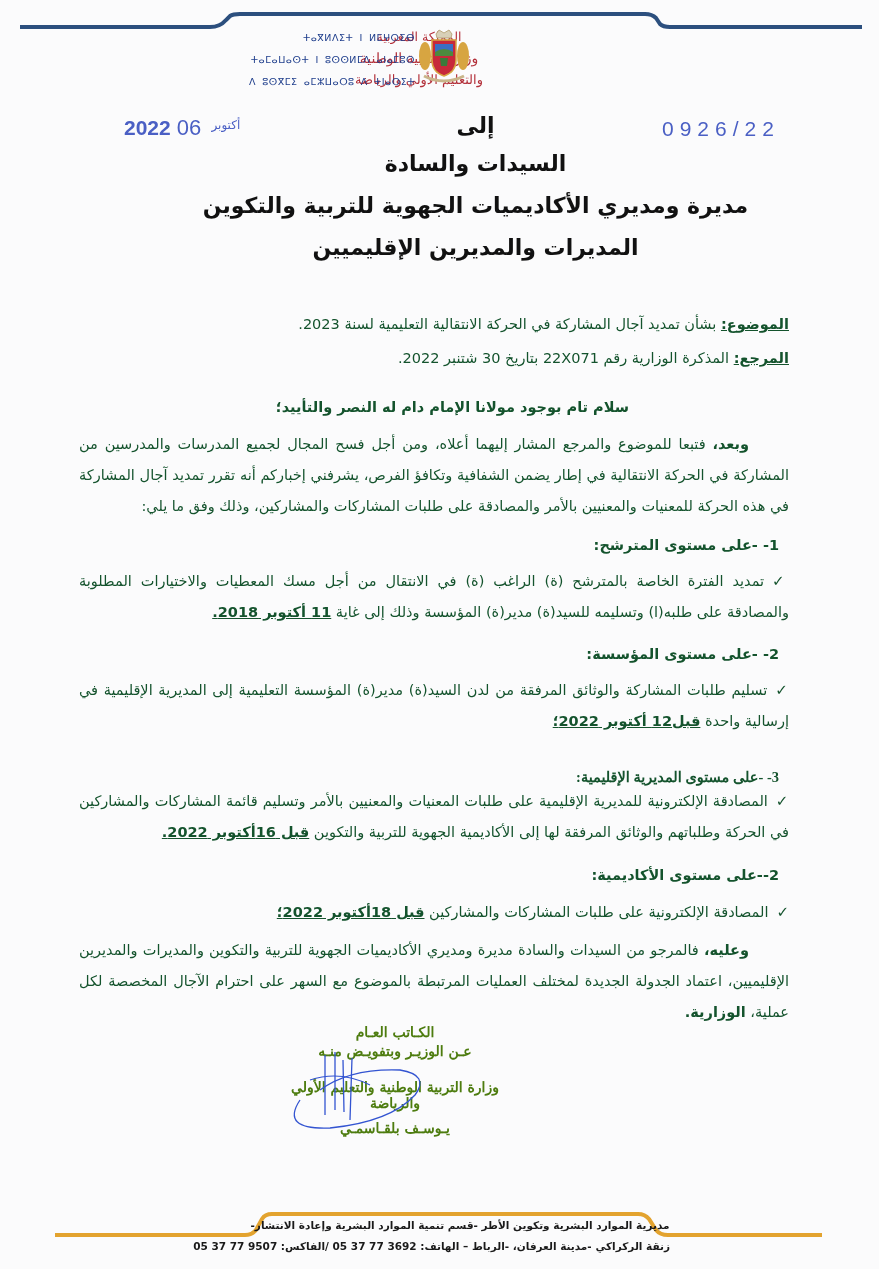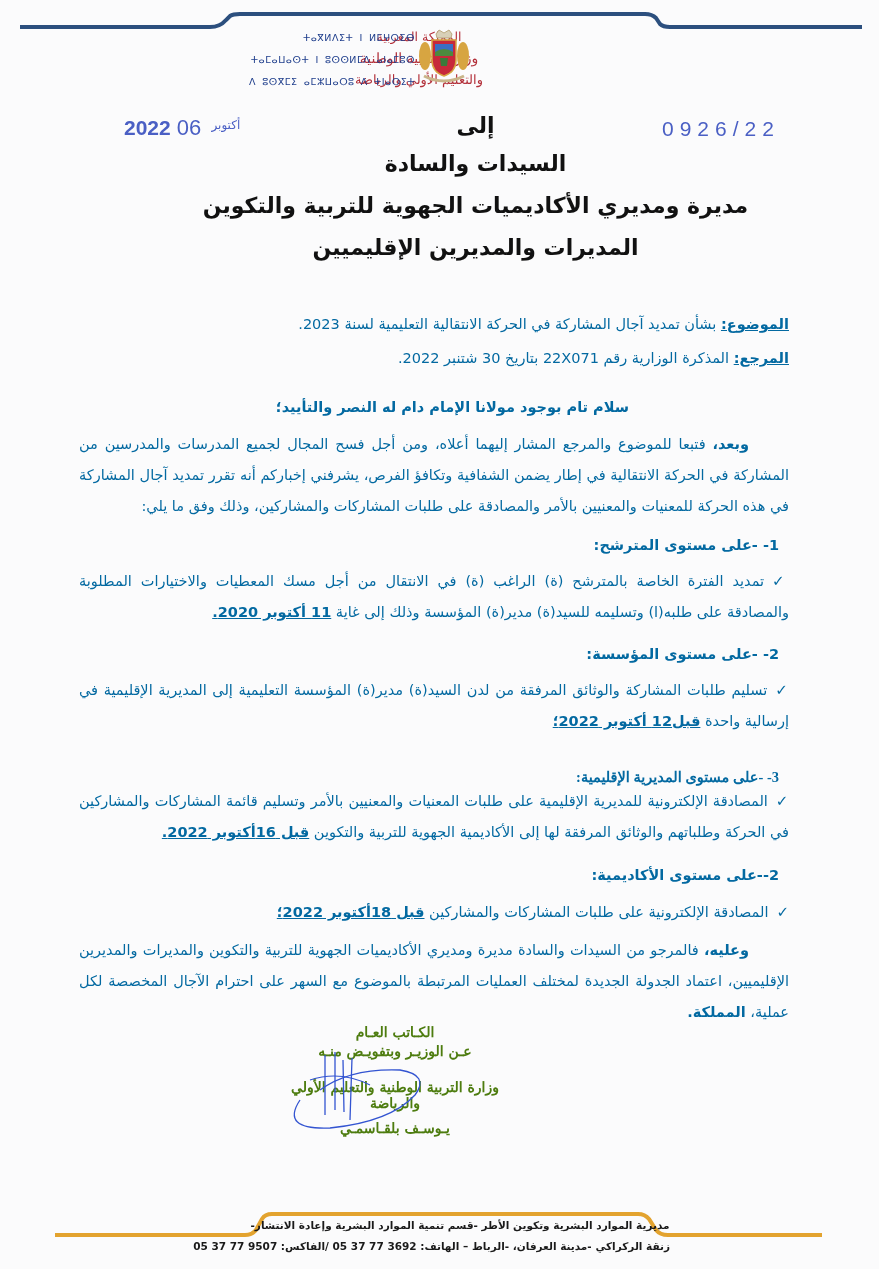--- a/index.html
+++ b/index.html
@@ -24,21 +24,21 @@
   .date-stamp { left: 94px; top: 115px; font-size: 22px; direction: ltr; white-space: nowrap; margin-left: 30px; }
   .date-stamp .mon { font-size: 12px; font-weight: normal; vertical-align: 6px; margin: 0 4px; }
   .date-stamp .day { font-size: 22px; font-weight: normal; letter-spacing: 4px; }
   .date-stamp .yr { font-size: 21px; }
 
   .addr { left: 0; width: 879px; text-align: center; direction: rtl; font-weight: bold;
     font-family: "DejaVu Sans", sans-serif; color: #111; white-space: nowrap; padding-left: 36px; }
 
   .rtl { direction: rtl; text-align: right; }
   .para { right: 90px; width: 710px; font-family: "DejaVu Sans", sans-serif; font-size: 14.5px;
-    line-height: 31px; color: #0369a1; margin-left: 35px; }
+    line-height: 31px; color: #14532d; margin-left: 35px; }
   .u { text-decoration: underline; }
   b, .b { font-weight: bold; }
   .check { font-size: 15px; margin-left: 8px; }
 
   .sig { left: 225px; width: 340px; text-align: center; direction: rtl; color: #4d7c0f;
     font-family: "DejaVu Serif", serif; font-weight: bold; font-size: 14px; line-height: 17px; white-space: nowrap; }
   .scribble { left: 240px; top: 1040px; }
 
   .footer { left: 250px; width: 420px; text-align: center; direction: rtl; color: #1a1a1a;
     font-family: "DejaVu Sans", sans-serif; font-weight: bold; font-size: 10.5px; white-space: nowrap; }
@@ -90,40 +90,40 @@
 </div>
 
 <div class="abs para rtl b" style="top:392px;right:250px;width:560px;">سلام تام بوجود مولانا الإمام دام له النصر والتأييد؛</div>
 
 <div class="abs para rtl" style="top:429px;text-align:justify;text-align-last:right;">
   <span style="display:inline-block;width:40px;"></span><span class="b">وبعد،</span><span> فتبعا للموضوع والمرجع المشار إليهما أعلاه، ومن أجل فسح المجال لجميع المدرسات والمدرسين من المشاركة في الحركة الانتقالية في إطار يضمن الشفافية وتكافؤ الفرص، يشرفني إخباركم أنه تقرر تمديد آجال المشاركة في هذه الحركة للمعنيات والمعنيين بالأمر والمصادقة على طلبات المشاركات والمشاركين، وذلك وفق ما يلي:</span>
 </div>
 
 <div class="abs para rtl b" style="top:530px;right:100px;">1-   -على مستوى المترشح:</div>
 <div class="abs para rtl" style="top:566px;text-align:justify;text-align-last:right;">
-  <span class="check">✓</span><span>تمديد الفترة الخاصة بالمترشح (ة) الراغب (ة) في الانتقال من أجل مسك المعطيات والاختيارات المطلوبة والمصادقة على طلبه(ا) وتسليمه للسيد(ة) مدير(ة) المؤسسة وذلك إلى غاية </span><span class="b u">11 أكتوبر 2020.</span>
+  <span class="check">✓</span><span>تمديد الفترة الخاصة بالمترشح (ة) الراغب (ة) في الانتقال من أجل مسك المعطيات والاختيارات المطلوبة والمصادقة على طلبه(ا) وتسليمه للسيد(ة) مدير(ة) المؤسسة وذلك إلى غاية </span><span class="b u">11 أكتوبر 2018.</span>
 </div>
 
 <div class="abs para rtl b" style="top:639px;right:100px;">2-   -على مستوى المؤسسة:</div>
 <div class="abs para rtl" style="top:675px;text-align:justify;text-align-last:right;">
   <span class="check">✓</span><span>تسليم طلبات المشاركة والوثائق المرفقة من لدن السيد(ة) مدير(ة) المؤسسة التعليمية إلى المديرية الإقليمية في إرسالية واحدة </span><span class="b u">قبل12 أكتوبر 2022؛</span>
 </div>
 
 <div class="abs para rtl b" style="top:762px;right:100px;font-family:Liberation Serif, serif;">3-   -على مستوى المديرية الإقليمية:</div>
 <div class="abs para rtl" style="top:786px;text-align:justify;text-align-last:right;">
   <span class="check">✓</span><span>المصادقة الإلكترونية للمديرية الإقليمية على طلبات المعنيات والمعنيين بالأمر وتسليم قائمة المشاركات والمشاركين في الحركة وطلباتهم والوثائق المرفقة لها إلى الأكاديمية الجهوية للتربية والتكوين </span><span class="b u">قبل 16أكتوبر 2022.</span>
 </div>
 
 <div class="abs para rtl b" style="top:860px;right:100px;">2--على مستوى الأكاديمية:</div>
 <div class="abs para rtl" style="top:897px;">
   <span class="check">✓</span><span>المصادقة الإلكترونية على طلبات المشاركات والمشاركين </span><span class="b u">قبل 18أكتوبر 2022؛</span>
 </div>
 
 <div class="abs para rtl" style="top:935px;text-align:justify;text-align-last:right;">
-  <span style="display:inline-block;width:40px;"></span><span class="b">وعليه،</span><span> فالمرجو من السيدات والسادة مديرة ومديري الأكاديميات الجهوية للتربية والتكوين والمديرات والمديرين الإقليميين، اعتماد الجدولة الجديدة لمختلف العمليات المرتبطة بالموضوع مع السهر على احترام الآجال المخصصة لكل عملية، </span><span class="b">المملكة.</span>
+  <span style="display:inline-block;width:40px;"></span><span class="b">وعليه،</span><span> فالمرجو من السيدات والسادة مديرة ومديري الأكاديميات الجهوية للتربية والتكوين والمديرات والمديرين الإقليميين، اعتماد الجدولة الجديدة لمختلف العمليات المرتبطة بالموضوع مع السهر على احترام الآجال المخصصة لكل عملية، </span><span class="b">الوزارية.</span>
 </div>
 
 <div class="abs sig" style="top:1043px;">عـن الوزيـر وبتفويـض منـه</div>
 <div class="abs sig" style="top:1024px;">الكـاتب العـام</div>
 <div class="abs sig" style="top:1079px;">وزارة التربية الوطنية والتعليم الأولي</div>
 <div class="abs sig" style="top:1095px;">والرياضة</div>
 <div class="abs sig" style="top:1120px;">يـوسـف بلقـاسمـي</div>
 <svg class="abs scribble" width="200" height="100" viewBox="0 0 200 100">
   <path d="M60 60 Q40 90 90 88 Q150 82 175 55 Q190 35 160 30 Q110 28 80 50" fill="none" stroke="#3354d1" stroke-width="1.3"></path>
   <path d="M85 15 L85 75 M95 12 L95 70 M103 20 L104 72 M112 18 L110 80" fill="none" stroke="#3354d1" stroke-width="1.3"></path>

